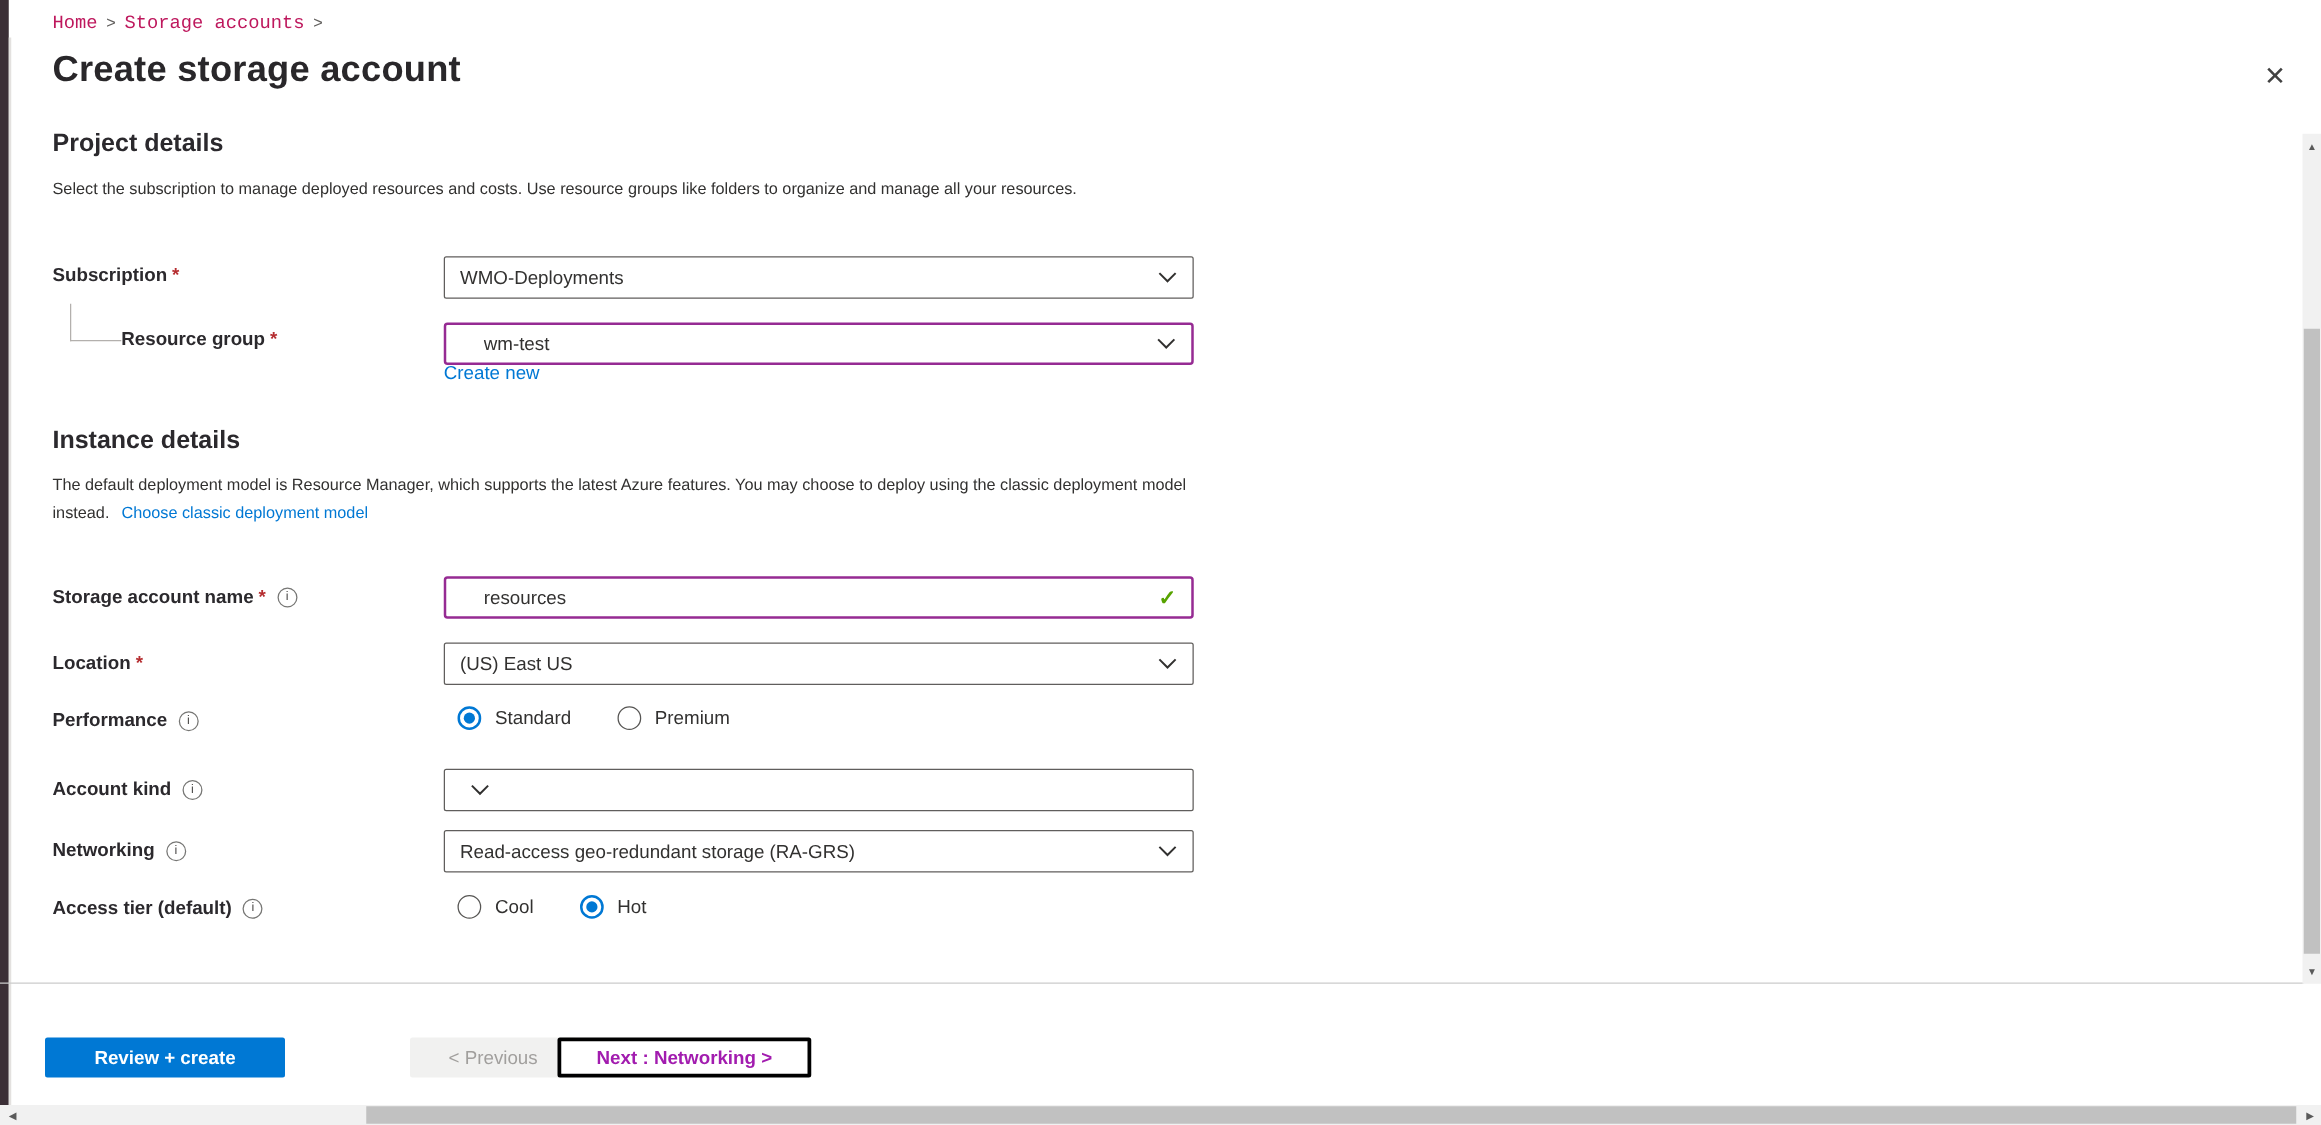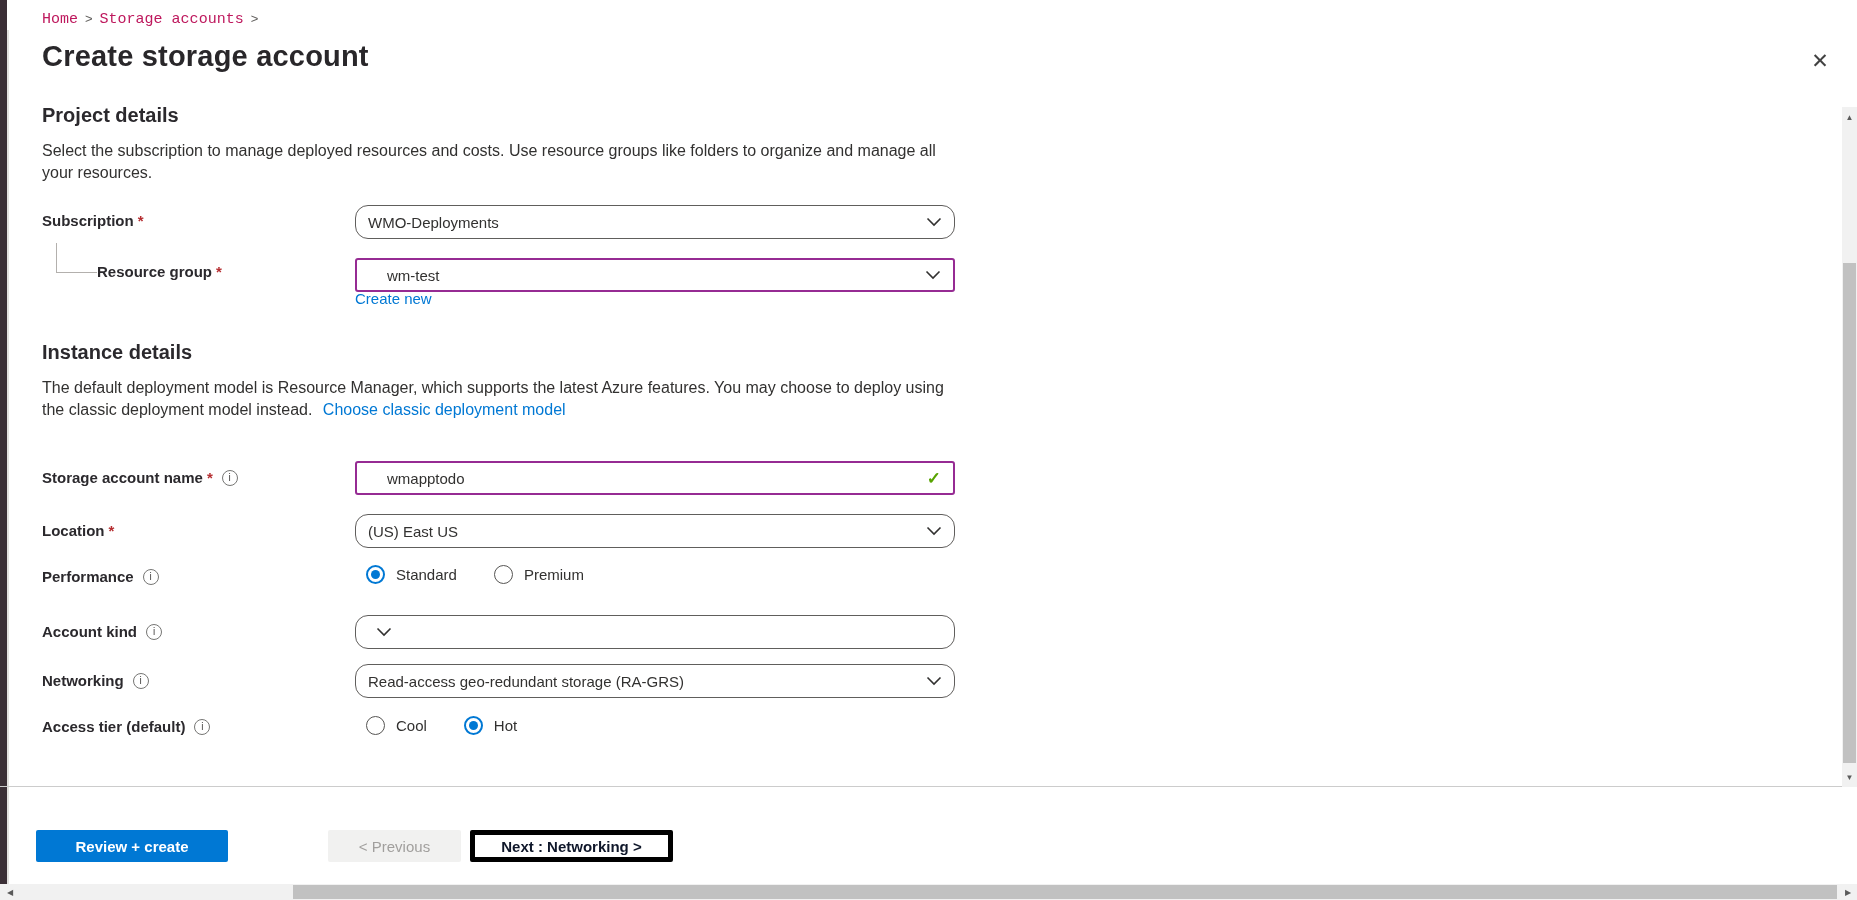--- a/index.html
+++ b/index.html
@@ -19,31 +19,31 @@
   
   .breadcrumb { left:42px; top:9px; font-size:15px; }
   .breadcrumb a { color:#be185d; text-decoration:none; cursor:pointer;font-family:Liberation Mono, monospace; }
   .crumb-sep { color:#605e5c; margin:0 7px; font-size:13px; }
   .page-title { left:42px; top:40px; font-size:29px; font-weight:600; color:#29272a; letter-spacing:0.2px; }
   .close-btn { left:1806px; top:47px; width:28px; height:28px; font-size:21px; color:#424242;
                display:flex; align-items:center; justify-content:center; cursor:pointer; }
 
   
   .section-heading { left:42px; font-size:20px; font-weight:600; color:#2b292d; }
-  .section-desc { left:42px; width:918px; font-size:16px; line-height:22px; color:#323130; }
+  .section-desc { left:42px; width:918px; font-size:13px; line-height:22px; color:#323130; }
   .inline-link { color:#0078d4; cursor:pointer; text-decoration:none; }
 
   
   .field-label { left:42px; font-size:15px; font-weight:600; color:#2b292d; display:flex; align-items:center; }
   .req { color:#b52d30; margin-left:4px; font-weight:600; }
   .info-icon { width:16px; height:16px; border:1px solid #767674; border-radius:50%;
                font-size:10px; line-height:1; color:#494847; display:inline-flex;
                align-items:center; justify-content:center; margin-left:9px; font-weight:400; cursor:default; }
   .control { left:355px; width:600px; height:34px; background:#fff; border:1px solid #605e5c;
-             border-radius:13px; display:flex; align-items:center; padding:0 12px;
+             border-radius:2px; display:flex; align-items:center; padding:0 12px;
              font-size:15px; color:#323130; cursor:pointer; }
   .control .val { flex:1 1 auto; white-space:nowrap; overflow:hidden; }
   .focus-border { border:2px solid #962b93; border-radius:3px;padding-left:30px; }
   .chevron { flex:0 0 auto; margin-left:8px; display:flex; }
   .check { color:#57a300; font-size:17px; font-weight:bold; flex:0 0 auto; margin-left:8px; }
   .link { font-size:15px; color:#0078d4; cursor:pointer; }
 
   .connector { left:56px; top:243px; width:41px; height:30px;
                border-left:1px solid #b3b0ad; border-bottom:1px solid #b3b0ad; }
 
@@ -53,21 +53,21 @@
   .radio-outer { width:19px; height:19px; border-radius:50%; border:1px solid #565553; background:#fff; position:relative; }
   .radio-option.selected .radio-outer { border:2px solid #0078d4; }
   .radio-option.selected .radio-outer::after { content:""; position:absolute; inset:3px; border-radius:50%; background:#0078d4; }
 
   
   .footer-divider { left:0; top:786px; width:1843px; height:1px; background:#cccccc; }
   .btn { height:32px; top:830px; display:flex; align-items:center; justify-content:center;
          font-size:15px; font-weight:600; border-radius:2px; cursor:pointer; }
   .btn-primary { left:36px; width:192px; background:#0078d4; color:#ffffff; }
   .btn-disabled { left:328px; width:133px; background:#f1f1f0; color:#a19f9d; font-weight:400; cursor:default; }
-  .btn-secondary { left:470px; width:203px; background:#ffffff; border:5px solid #000000; color:#0f172a; }
+  .btn-secondary { left:446px; width:203px; background:#ffffff; border:3px solid #000000; color:#a21caf; }
 
   
   .v-scroll { left:1842px; top:107px; width:15px; height:680px; background:#f1f1f1; }
   .v-thumb { position:absolute; left:1px; top:156px; width:13px; height:500px; background:#c1c1c1; }
   .v-arrow { position:absolute; left:0; width:15px; height:16px; display:flex; align-items:center;
              justify-content:center; font-size:8px; color:#5a5a5a; cursor:pointer; }
   .h-scroll { left:0; top:884px; width:1857px; height:16px; background:#f1f1f1; }
   .h-thumb { position:absolute; top:1px; left:293px; width:1544px; height:14px; background:#c1c1c1; }
   .h-arrow { position:absolute; top:0; width:16px; height:16px; display:flex; align-items:center;
              justify-content:center; font-size:8px; color:#5a5a5a; cursor:pointer; }
@@ -122,21 +122,21 @@
   <span>The default deployment model is Resource Manager, which supports the latest Azure features. You may choose to deploy using the classic deployment model instead.</span>
   <span class="inline-link" style="margin-left:6px">Choose classic deployment model</span>
 </div>
 
 <div class="abs field-label" style="top:469px">
   <span>Storage account name</span>
   <span class="req">*</span>
   <span class="info-icon">i</span>
 </div>
 <div class="abs control focus-border" style="top:461px; cursor:text">
-  <span class="val">wmapptodo</span>
+  <span class="val">resources</span>
   <span class="check">✓</span>
 </div>
 
 <div class="abs field-label" style="top:522px">
   <span>Location</span>
   <span class="req">*</span>
 </div>
 <div class="abs control" style="top:514px">
   <span class="val">(US) East US</span>
   <span class="chevron">

